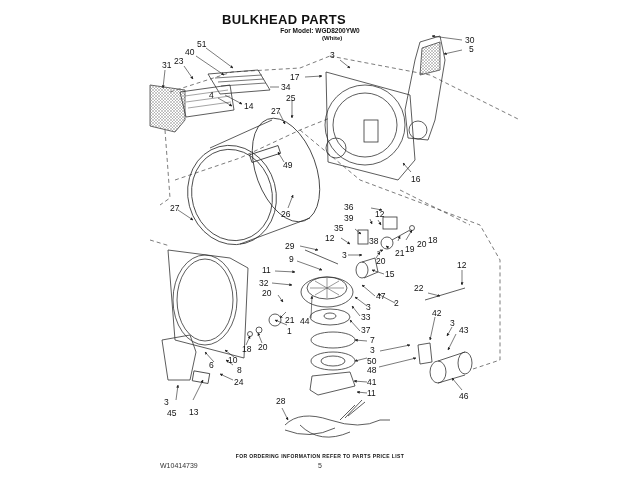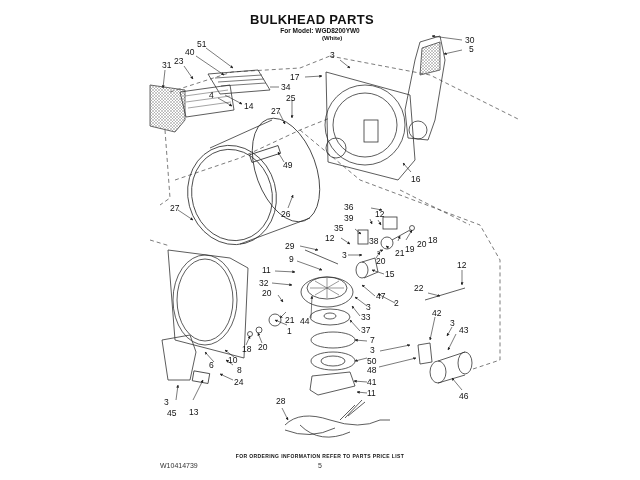--- a/index.html
+++ b/index.html
@@ -1,17 +1,17 @@
 <!DOCTYPE html>
 <html><head>
 <meta charset="utf-8">
 <style>
   html, body { margin:0; padding:0; background:#ffffff; }
   body { width:640px; height:480px; position:relative; overflow:hidden; font-family:"Liberation Sans", sans-serif; color:#111; }
-  .title { position:absolute; left:0; width:568px; top:12px; text-align:center; font-weight:bold; font-size:13px; letter-spacing:0.3px;margin-left:28px; }
+  .title { position:absolute; left:0; width:568px; top:12px; text-align:center; font-weight:bold; font-size:13px; letter-spacing:0.3px; }
   .model { position:absolute; left:0; width:640px; top:27px; text-align:center; font-weight:bold; font-size:6.5px; }
   .color { position:absolute; left:322px; top:35px; font-weight:bold; font-size:6px; }
   .footer { position:absolute; left:0; width:640px; top:453px; text-align:center; font-weight:bold; font-size:5px; letter-spacing:0.4px; }
   .docnum { position:absolute; left:160px; top:462px; font-size:7px; color:#333; }
   .pagenum { position:absolute; left:0; width:640px; text-align:center; top:462px; font-size:7px; color:#333; }
   svg#diagram { position:absolute; left:0; top:0; }
   .callout { font-family:"Liberation Sans", sans-serif; font-size:8.5px; fill:#111; }
   .part { fill:none; stroke:#333; stroke-width:0.8; }
   .dash { fill:none; stroke:#444; stroke-width:0.7; stroke-dasharray:4 3; }
   .lead { stroke:#222; stroke-width:0.6; fill:none; }

